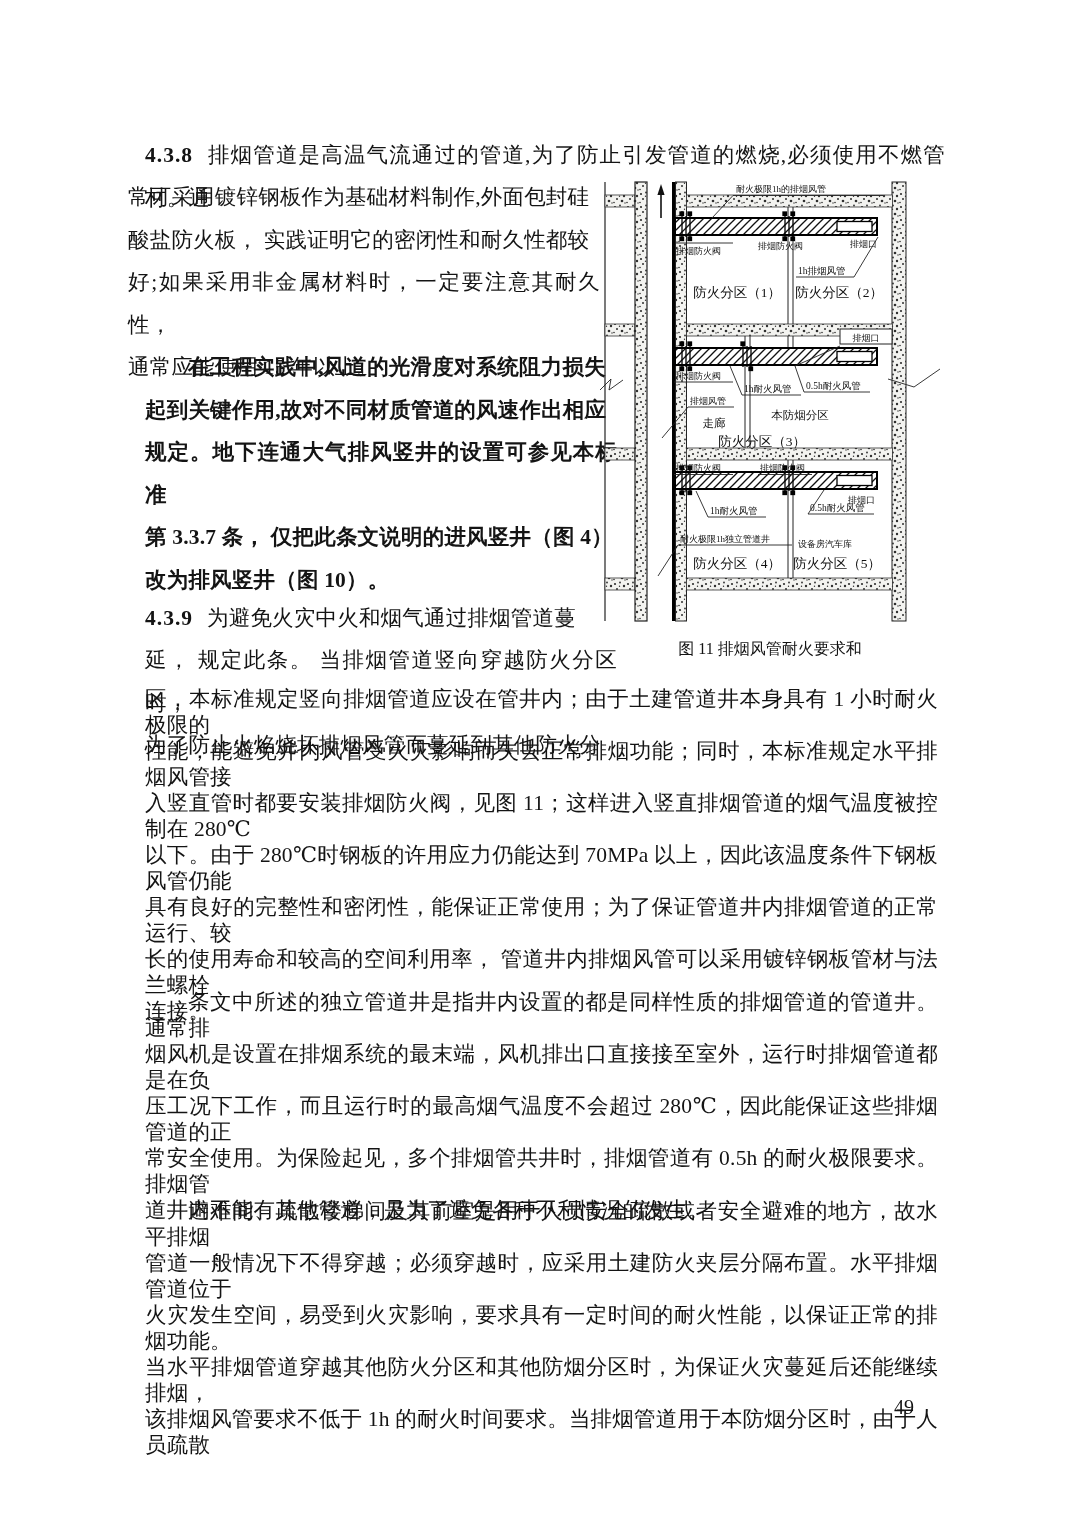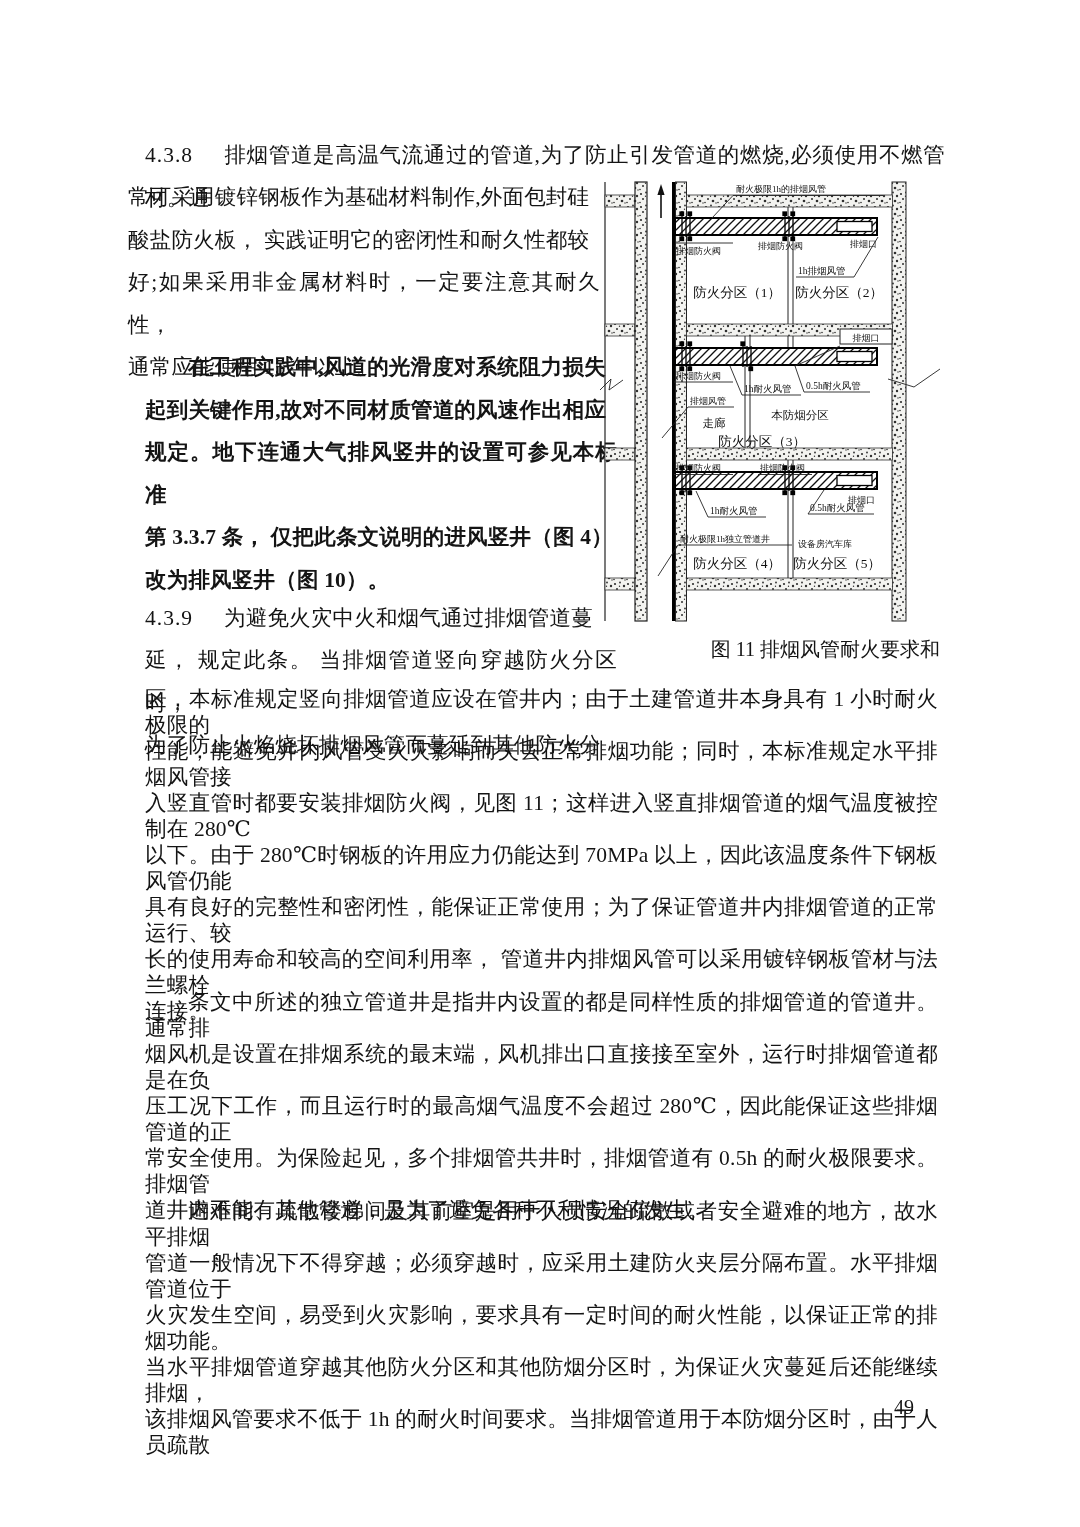--- a/index.html
+++ b/index.html
@@ -8,24 +8,24 @@
     font-family:"Liberation Serif","DejaVu Serif",serif;color:#141414;
     overflow:hidden;
   }
   .abs{position:absolute;}
   .body-text{
     font-size:21.5px;line-height:42.5px;white-space:pre-line;
     text-align:justify;letter-spacing:0.2px;
   }
   .full{line-height:26px;}
   .indent{text-indent:43px;}
-  .sec-num{font-weight:normal;margin-right:31px;letter-spacing:1px;}
+  .sec-num{font-weight:bold;margin-right:14px;letter-spacing:1px;}
   .figure-wrap{left:600px;top:178px;width:340px;}
   .caption{
-    text-align:right;font-size:20px;line-height:30px;margin-top:6px;
+    text-align:center;font-size:16px;line-height:30px;margin-top:6px;
   }
   .pagenum{font-size:20px;}
   svg text{fill:#111;font-family:"Liberation Serif","DejaVu Serif",serif;}
   .lbl{font-size:9px;}
   .lbl2{font-size:9.5px;}
   .zone{font-size:13.5px;}
   .room{font-size:11.5px;}
 </style>
 </head>
 <body>

